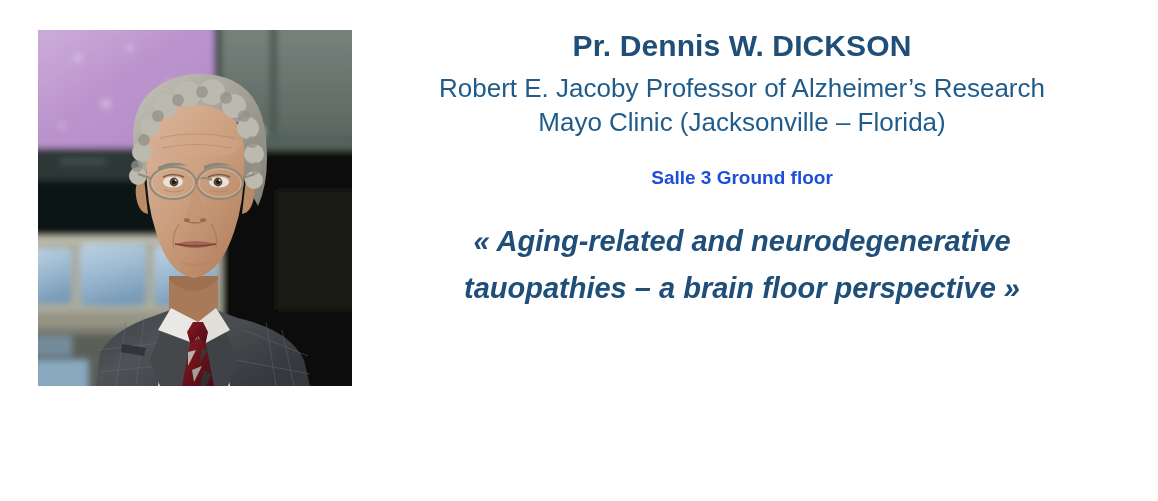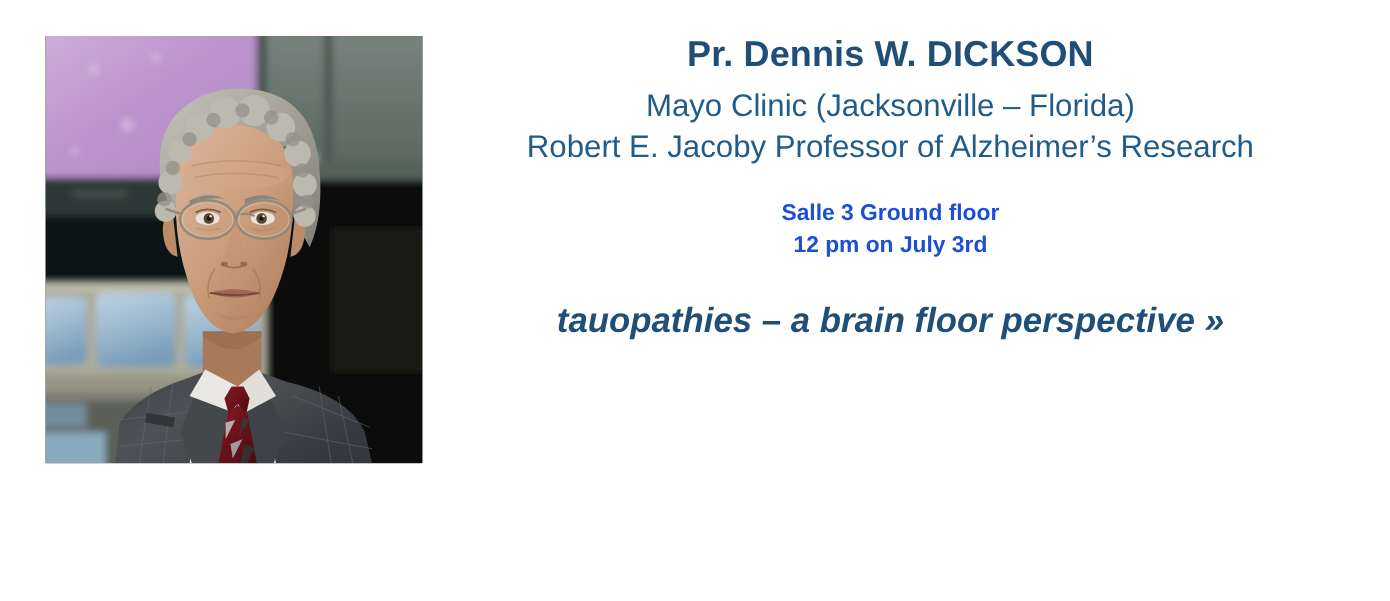--- a/index.html
+++ b/index.html
@@ -306,27 +306,27 @@
 
         <rect x="0" y="0" width="314" height="356" fill="#000000" opacity="0.04"></rect>
       </g>
     </svg>
   </div>
 
   <div class="text-column">
 
     <h1 class="speaker-name">Pr. Dennis W. DICKSON</h1>
 
+    <p class="affiliation-line">Robert E. Jacoby Professor of Alzheimer’s Research</p>
+
     <p class="affiliation-line">Mayo Clinic (Jacksonville – Florida)</p>
-
-    <p class="affiliation-line">Robert E. Jacoby Professor of Alzheimer’s Research</p>
 
     <div class="venue-block">
       <p class="venue-line">Salle 3 Ground floor</p>
-      <p class="venue-line">12 pm on July 3rd</p>
     </div>
 
     <div class="talk-title">
+      <p class="talk-title-line">« Aging-related and neurodegenerative</p>
       <p class="talk-title-line">tauopathies – a brain floor perspective »</p>
     </div>
 
   </div>
 </div>
 
 </body></html>

